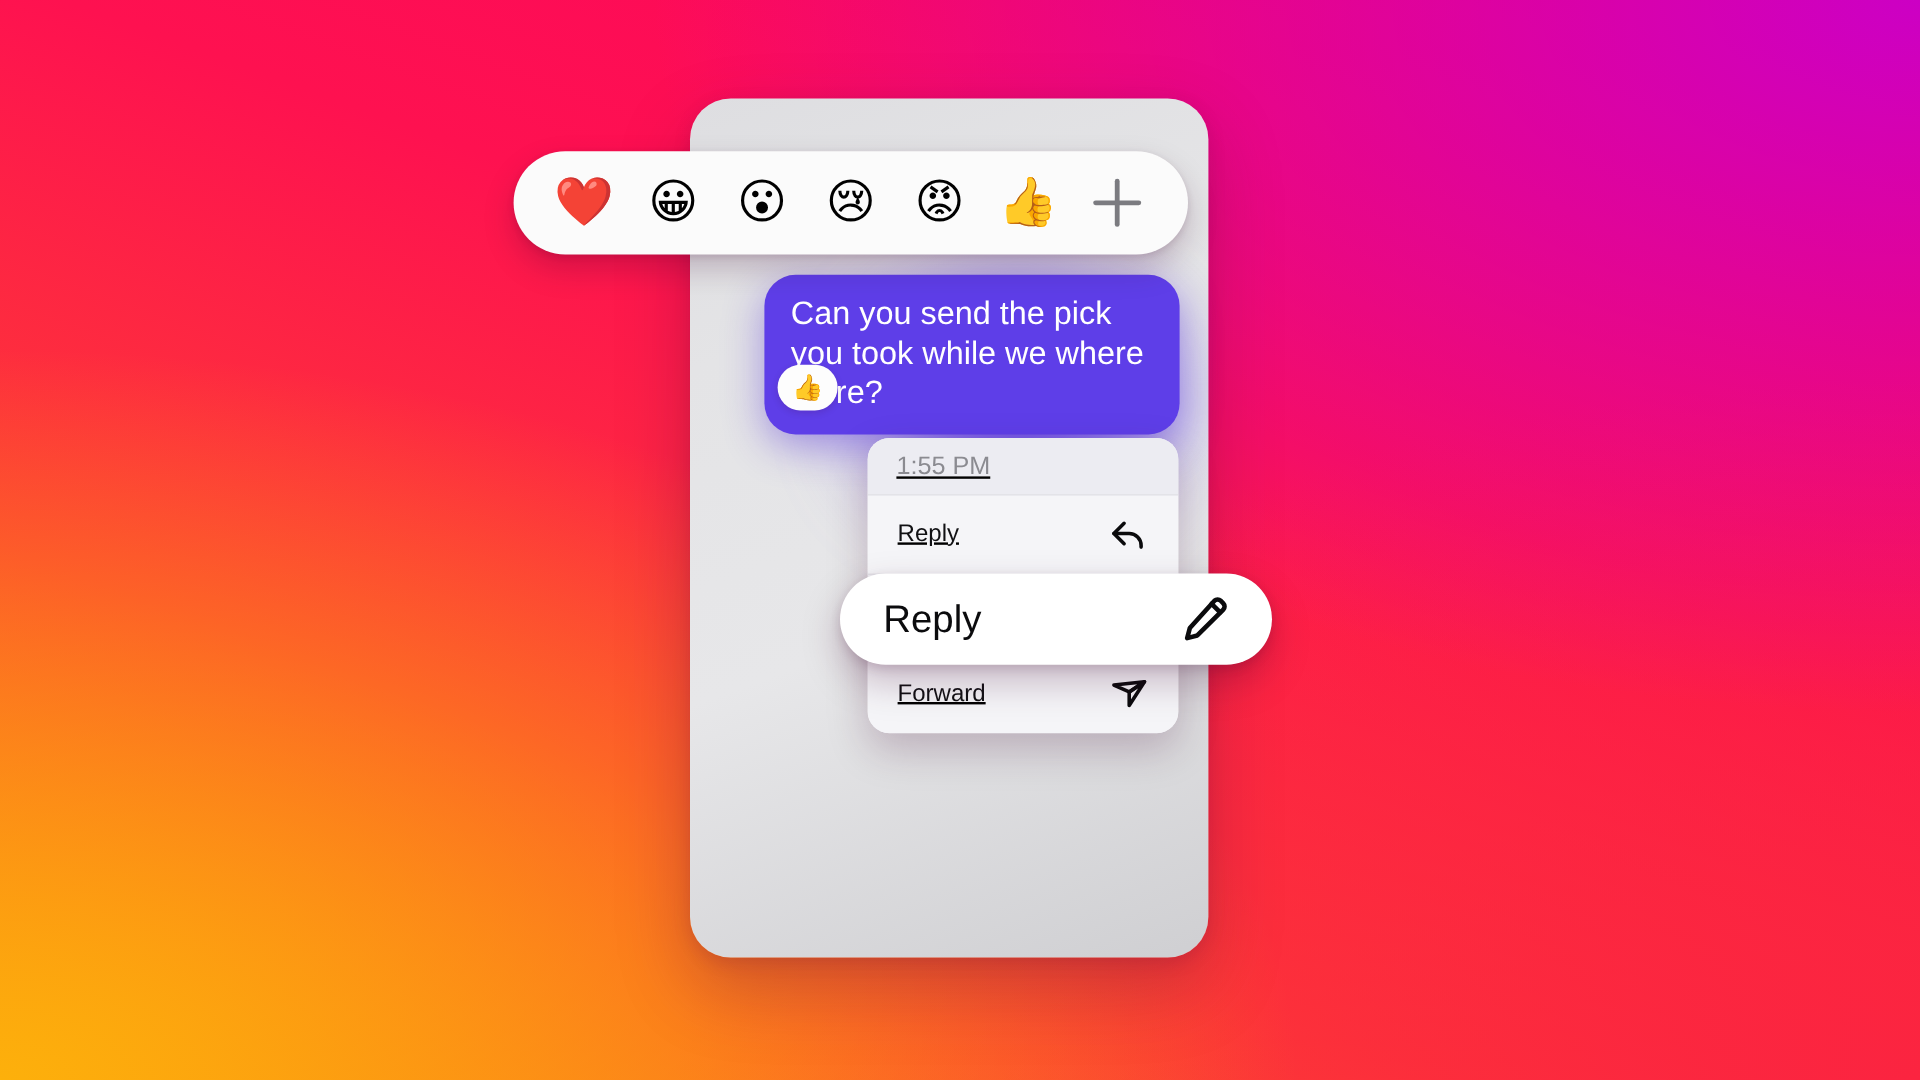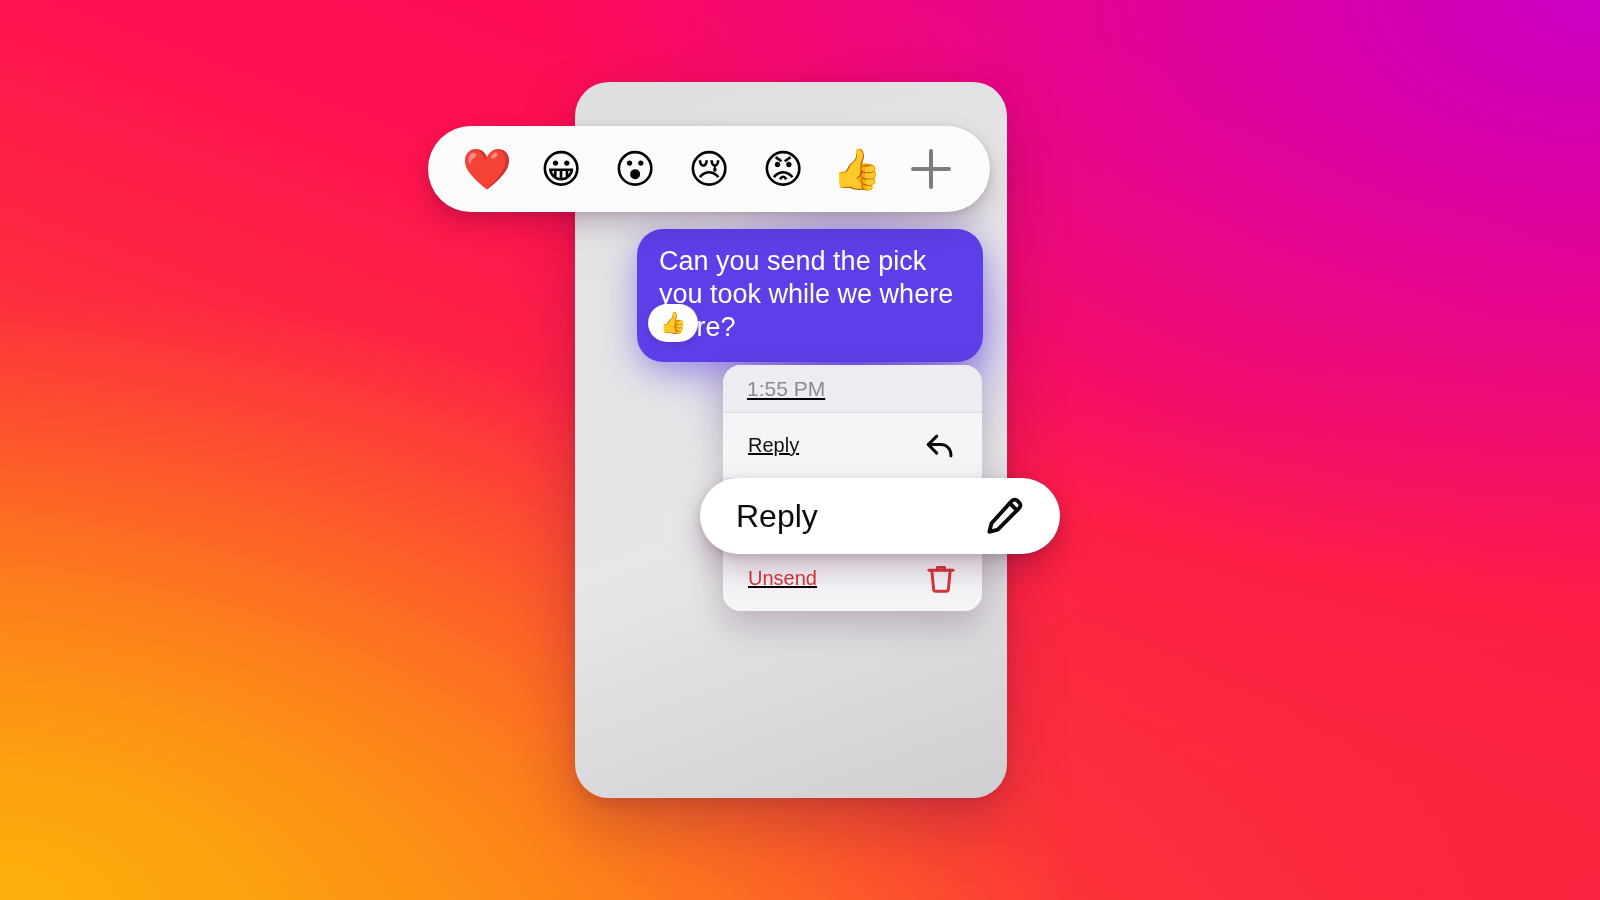--- a/index.html
+++ b/index.html
@@ -194,32 +194,31 @@
       <span class="menu-icon">
         <svg width="34" height="34" viewBox="0 0 24 24" fill="none" stroke="#0b0b0d" stroke-width="2.1" stroke-linecap="round" stroke-linejoin="round">
           <polyline points="9,17 3,11 9,5"></polyline>
           <path d="M3 11h9a7 7 0 0 1 7 7v1"></path>
         </svg>
       </span>
     </div>
 
     <div class="menu-row spacer"></div>
 
-
-
-    <div class="menu-row destructive">
-      <span class="menu-label">Unsend</span>
+    <div class="menu-row">
+      <span class="menu-label">Forward</span>
       <span class="menu-icon">
-        <svg width="34" height="34" viewBox="0 0 24 24" fill="none" stroke="#d8343c" stroke-width="2.1" stroke-linecap="round" stroke-linejoin="round">
-          <path d="M3.5 6.5h17"></path>
-          <path d="M9.5 6.5V4.5h5v2"></path>
-          <path d="M5.5 6.5 6.8 20a1.6 1.6 0 0 0 1.6 1.4h7.2a1.6 1.6 0 0 0 1.6-1.4l1.3-13.5"></path>
+        <svg width="34" height="34" viewBox="0 0 24 24" fill="none" stroke="#0b0b0d" stroke-width="2.1" stroke-linecap="round" stroke-linejoin="round">
+          <path d="M21 5 3 7l9 4z"></path>
+          <path d="M12 11v8l9-14z"></path>
         </svg>
       </span>
     </div>
+
+
 
   </div>
 
   <div id="menu-item-edit">
     <span class="menu-label">Reply</span>
     <span class="menu-icon">
       <svg width="44" height="44" viewBox="0 0 24 24" fill="none" stroke="#0b0b0d" stroke-width="2.1" stroke-linecap="round" stroke-linejoin="round">
         <path d="M16.4 3.6a2 2 0 0 1 2.8 0l1.2 1.2a2 2 0 0 1 0 2.8L8.6 19.4l-4.6 1.2 1.2-4.6z"></path>
         <path d="M15.1 5l3.9 3.9"></path>
       </svg>

